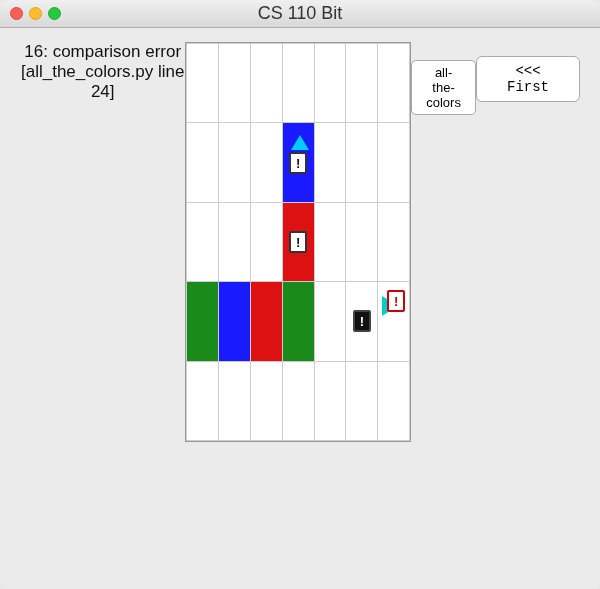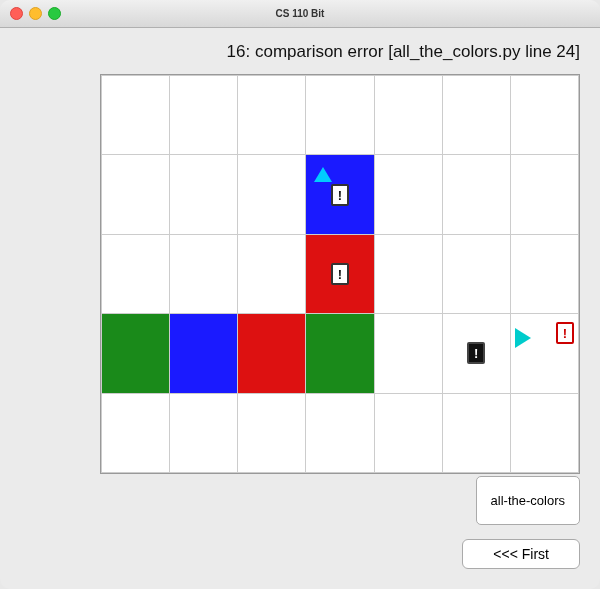--- a/index.html
+++ b/index.html
@@ -35,31 +35,30 @@
       width: 13px;
       height: 13px;
       border-radius: 50%;
     }
 
     .tl-close { background: #ff5f57; border: 1px solid #e0443e; }
     .tl-min   { background: #ffbd2e; border: 1px solid #dea123; }
     .tl-max   { background: #28c940; border: 1px solid #1aab29; }
 
     .title-bar-text {
-      font-size: 10px;
-      font-weight: 700;
+      font-size: 18px;
+      font-weight: 400;
       color: #333;
     }
 
     .main-content {
       background: #ebebeb;
       padding: 14px 20px;
       display: flex;
-      flex-direction: column;
-      align-items: flex-end;
+      align-items: flex-start;
       height: calc(589px - 28px);
     }
 
     .error-title {
       font-size: 17px;
       color: #111;
       margin-bottom: 12px;
       text-align: center;
     }
 
@@ -151,44 +150,45 @@
       top: 14px;
     }
 
     .badge-wrapper {
       position: absolute;
       top: 8px;
       right: 4px;
     }
 
     .filename-btn {
-      margin-top: 2px;
+      margin-top: 18px;
       background: white;
       border: 1px solid #aaa;
       border-radius: 5px;
-      padding: 16px 14px;
+      padding: 4px 14px;
       font-size: 13px;
       cursor: pointer;
     }
 
     .nav-buttons {
       display: flex;
       gap: 10px;
       margin-top: 14px;
     }
 
     .nav-btn {
       background: white;
       border: 1px solid #aaa;
       border-radius: 6px;
       padding: 6px 30px;
       font-size: 14px;
       cursor: pointer;
       min-width: 90px;
       text-align: center;
+      font-family: Liberation Mono, monospace;
     }
 
     
     .badge-in-cell {
       position: absolute;
       top: 50%;
       left: 50%;
       transform: translate(-50%, -50%);
       z-index: 2;
     }

